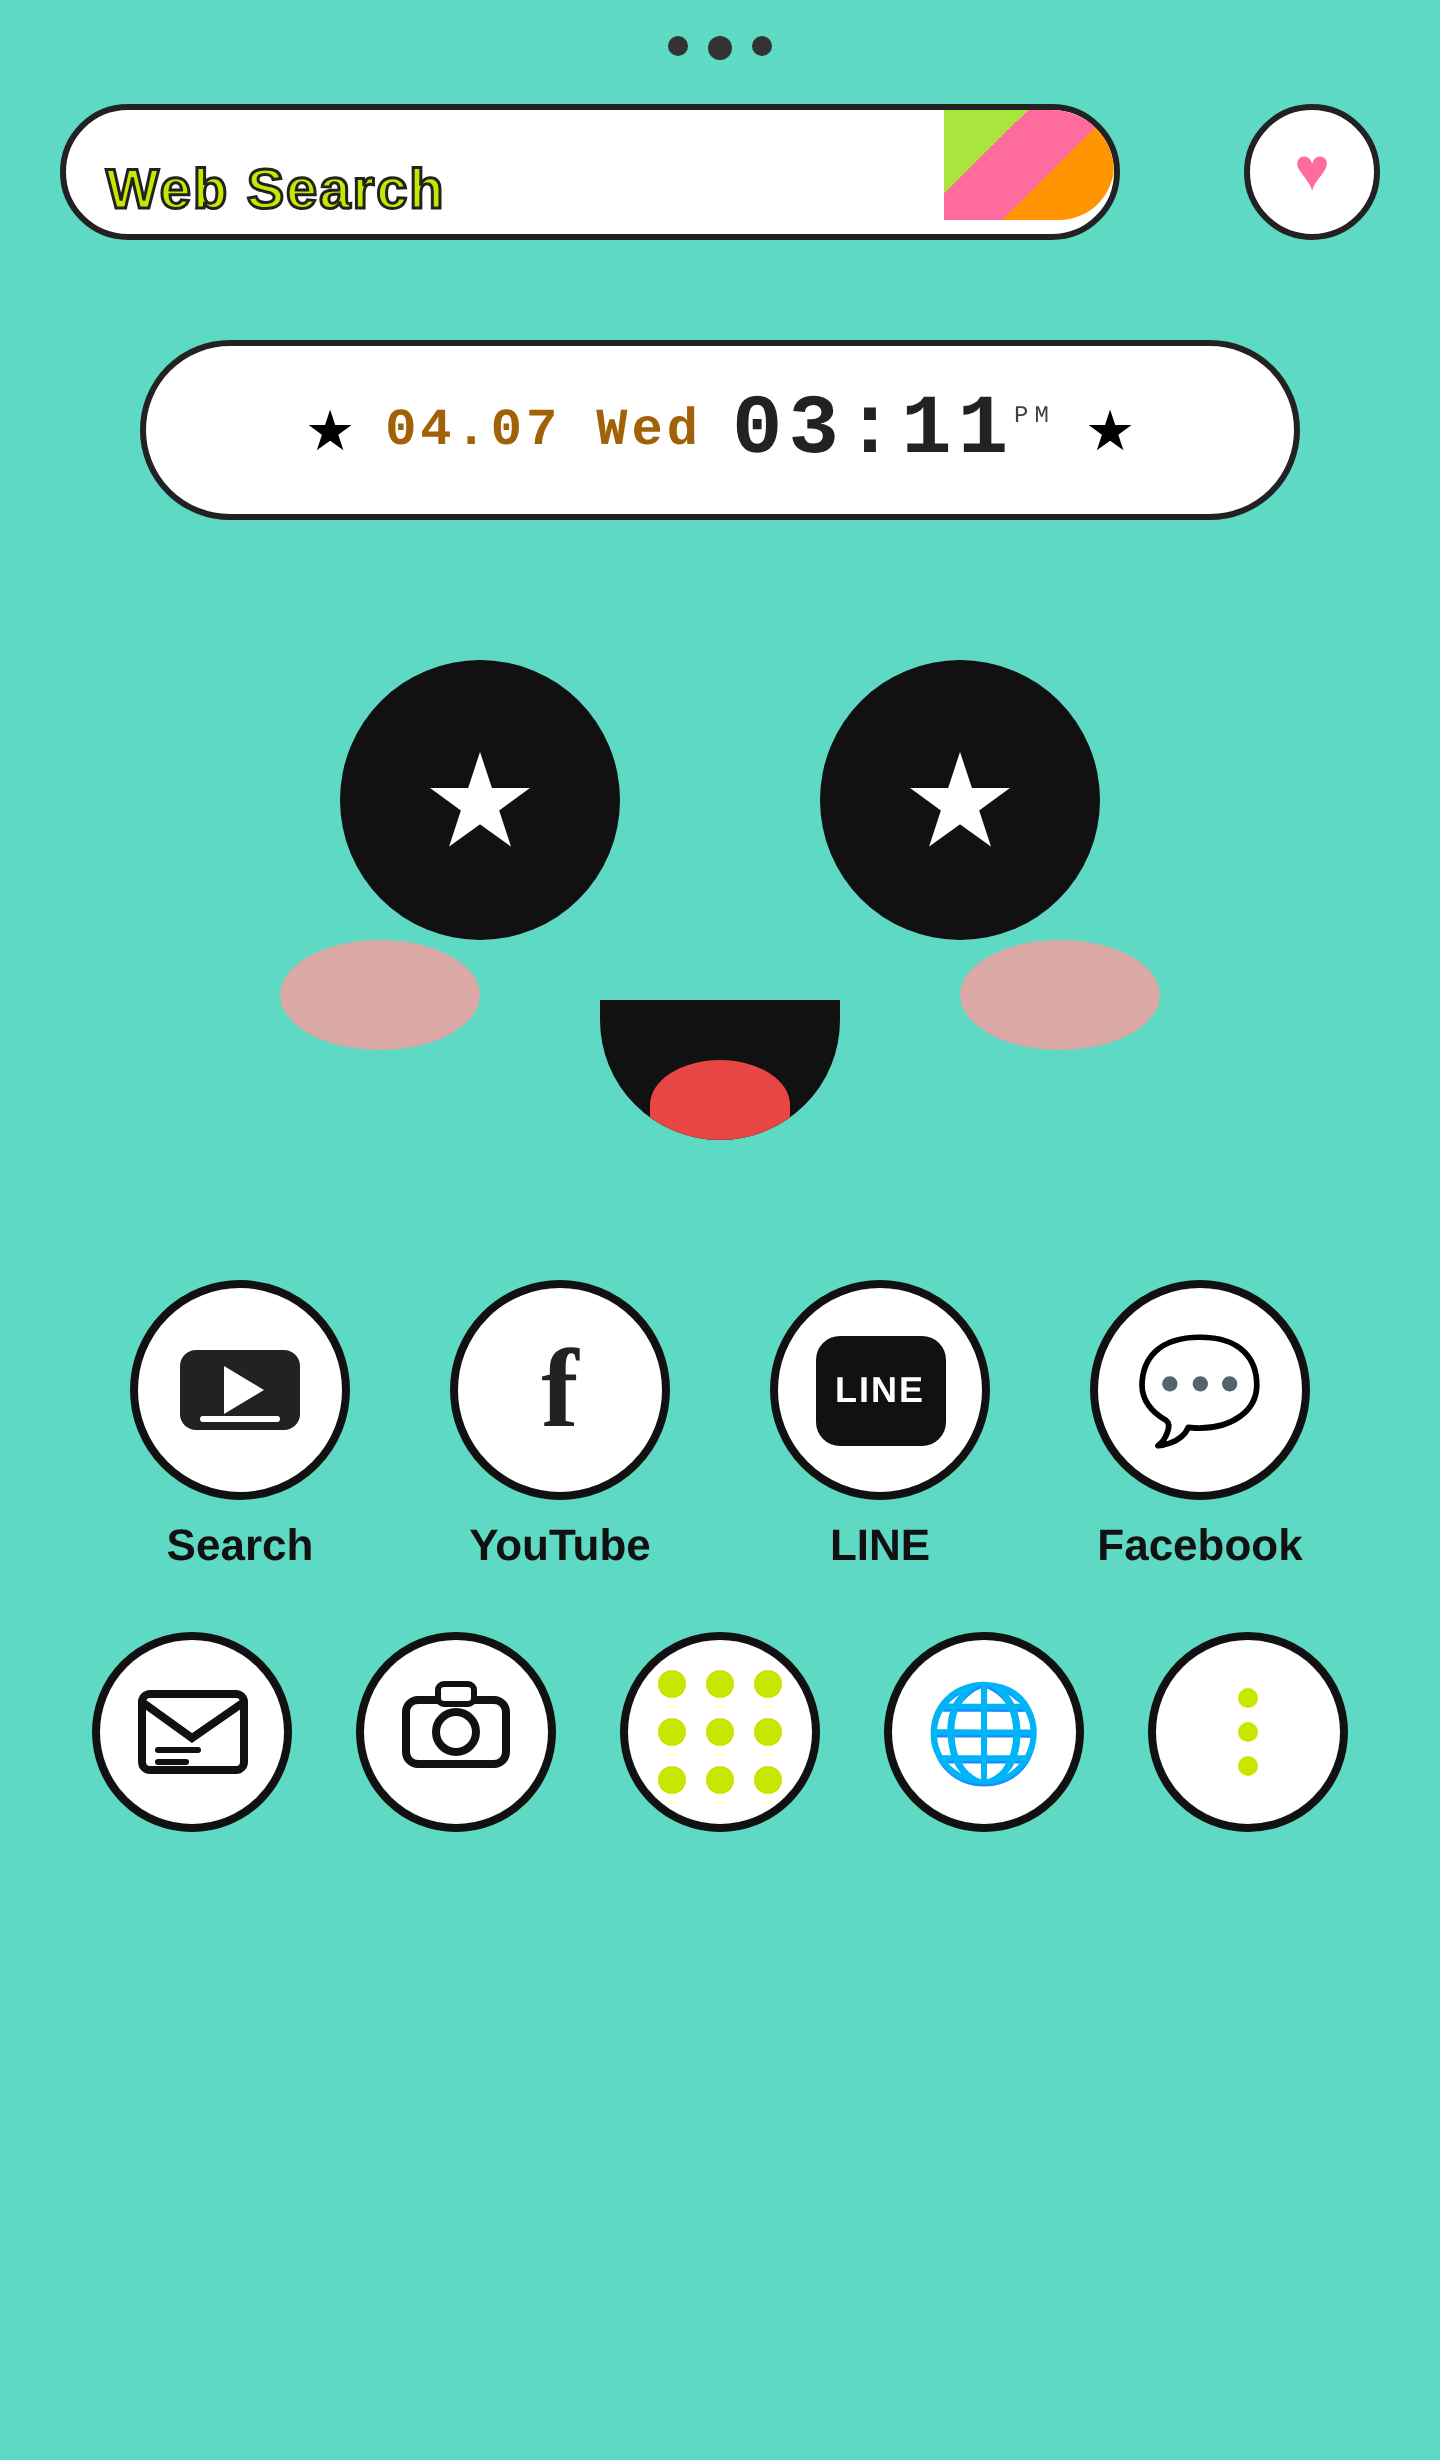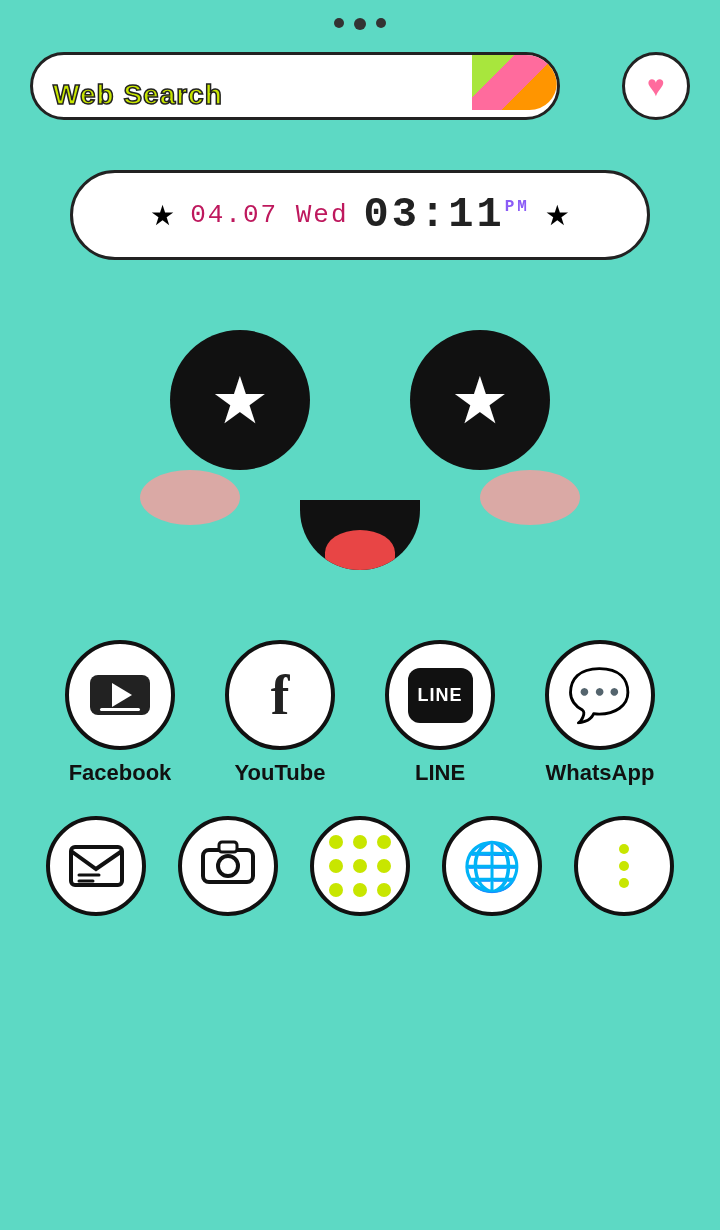--- a/index.html
+++ b/index.html
@@ -100,36 +100,36 @@
       display: flex;
       align-items: center;
       justify-content: center;
       gap: 15px;
     }
     .star-deco {
       font-size: 28px;
     }
     .clock-date {
       font-size: 26px;
-      font-weight: normal;
-      color: #be185d;
+      font-weight: bold;
+      color: #a16207;
       font-family: 'Courier New', monospace;
       letter-spacing: 2px;
     }
     .clock-time {
       font-size: 42px;
       font-weight: bold;
       color: #222;
       font-family: 'Courier New', monospace;
       letter-spacing: 3px;
     }
     .clock-ampm {
-      font-size: 16px;
-      font-weight: bold;
-      color: #8b5cf6;
+      font-size: 12px;
+      font-weight: normal;
+      color: #404040;
       vertical-align: super;
     }
 
     
     .kawaii-face {
       position: relative;
       width: 420px;
       margin: 60px auto 0;
       height: 260px;
     }
@@ -375,21 +375,21 @@
 
 <div class="apps-row">
 
   <div class="app-item">
     <div class="app-icon-circle">
       <div class="yt-icon">
         <div class="yt-play"></div>
         <div class="yt-underline"></div>
       </div>
     </div>
-    <span class="app-label">Facebook</span>
+    <span class="app-label">Search</span>
   </div>
 
   <div class="app-item">
     <div class="app-icon-circle">
       <span class="fb-icon">f</span>
     </div>
     <span class="app-label">YouTube</span>
   </div>
 
   <div class="app-item">
@@ -398,21 +398,21 @@
         <span class="line-text">LINE</span>
       </div>
     </div>
     <span class="app-label">LINE</span>
   </div>
 
   <div class="app-item">
     <div class="app-icon-circle">
       <span class="wa-icon">💬</span>
     </div>
-    <span class="app-label">WhatsApp</span>
+    <span class="app-label">Facebook</span>
   </div>
 
 </div>
 
 <div class="dock">
 
   <div class="dock-icon-circle">
     <div style="display:flex;flex-direction:column;align-items:center;">
       <svg width="55" height="42" viewBox="0 0 55 42">
         <rect x="2" y="2" width="51" height="38" rx="4" ry="4" fill="none" stroke="#111" stroke-width="4"></rect>

